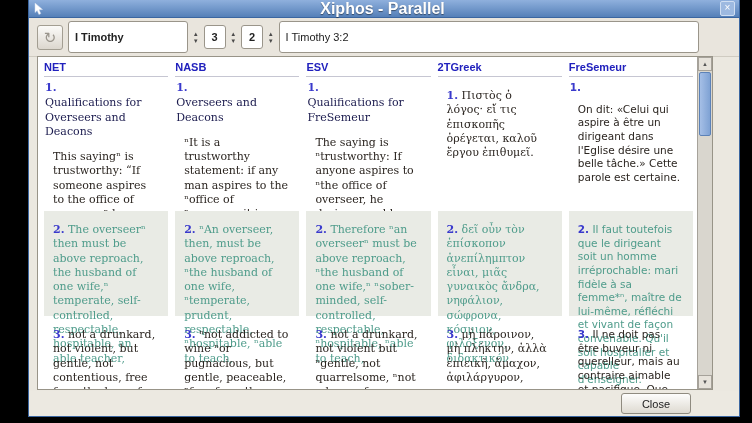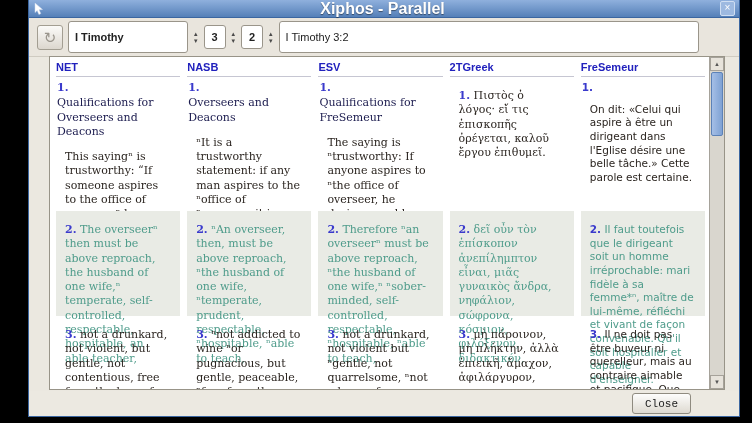--- a/index.html
+++ b/index.html
@@ -24,21 +24,21 @@
           text-align:center;padding:0;}
   .field{background:#fff;border:1px solid #9a958a;border-radius:3px;height:22px;font-size:11px;
          padding:4px 6px;font-family:"Liberation Sans",sans-serif;font-weight:bold;color:#222;box-sizing:content-box;}
   .book-field{width:106px;}
   .num-field{width:12px;text-align:center;padding:0 4px;}
   .ref-field{flex:1;font-weight:normal;}
   .spin{display:flex;flex-direction:column;justify-content:center;line-height:7px;
         font-size:7px;color:#4a4a4a;padding:0 1px;cursor:default;}
   .spin span{display:block;height:7px;}
   
-  .content{position:absolute;left:20px;top:56px;width:676px;height:334px;background:#fff;
+  .content{position:absolute;left:8px;top:56px;width:676px;height:334px;background:#fff;
            border:1px solid #989488;box-sizing:border-box;display:flex;}
   .grid{flex:1;display:grid;grid-template-columns:repeat(5,1fr);column-gap:7px;
         padding:2px 4px 0 6px;overflow:hidden;align-content:start;}
   .colhead{color:#2121bd;font-weight:bold;font-size:11px;padding:2px 0 3px;
            border-bottom:1px solid #c6c6d2;cursor:default;}
   .cell{font-family:"DejaVu Serif","Liberation Serif",serif;font-size:11px;line-height:1.3;
         color:#2b2520;padding:4px 3px 2px 1px;}
   .cell.sans{font-family:"DejaVu Sans","Liberation Sans",sans-serif;font-size:10.5px;}
   .r1{min-height:128px;}
   .r2{min-height:99px;}
@@ -54,21 +54,21 @@
   .sb-btn{height:14px;background:#e7e3db;border:1px solid #a6a29a;font-size:6px;color:#555;
           text-align:center;line-height:12px;box-sizing:border-box;}
   .sb-thumb{height:62px;margin:1px;background:linear-gradient(90deg,#a5bfe6,#7fa2d4);
             border:1px solid #5c82b8;border-radius:2px;}
   .sb-track{flex:1;}
   
   .footer{position:absolute;left:0;right:0;bottom:0;height:25px;background:#ece9e1;
           display:flex;justify-content:flex-end;align-items:center;padding:0 48px 0 0;}
   .close-btn{min-width:52px;height:21px;border:1px solid #8f8b80;border-radius:3px;
              background:linear-gradient(#fdfdfc,#dedad1);font-size:11px;color:#1c1c1c;
-             font-family:Liberation Mono, monospace;padding:0 12px;}
+             font-family:Liberation Sans, sans-serif;padding:0 20px;}
 </style>
 </head>
 <body>
 
 <div class="stage">
   <div class="window">
 
     <div class="titlebar">
       <span class="win-icon">
         <svg width="10" height="12" viewBox="0 0 10 12">

